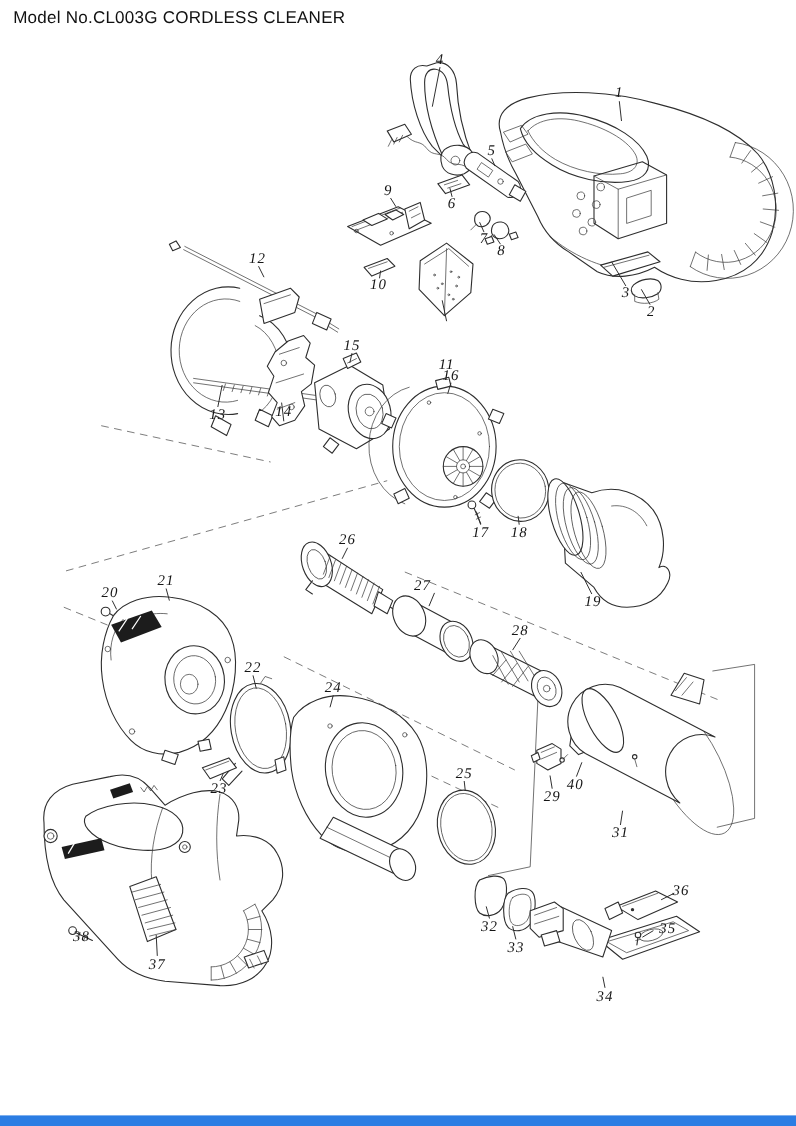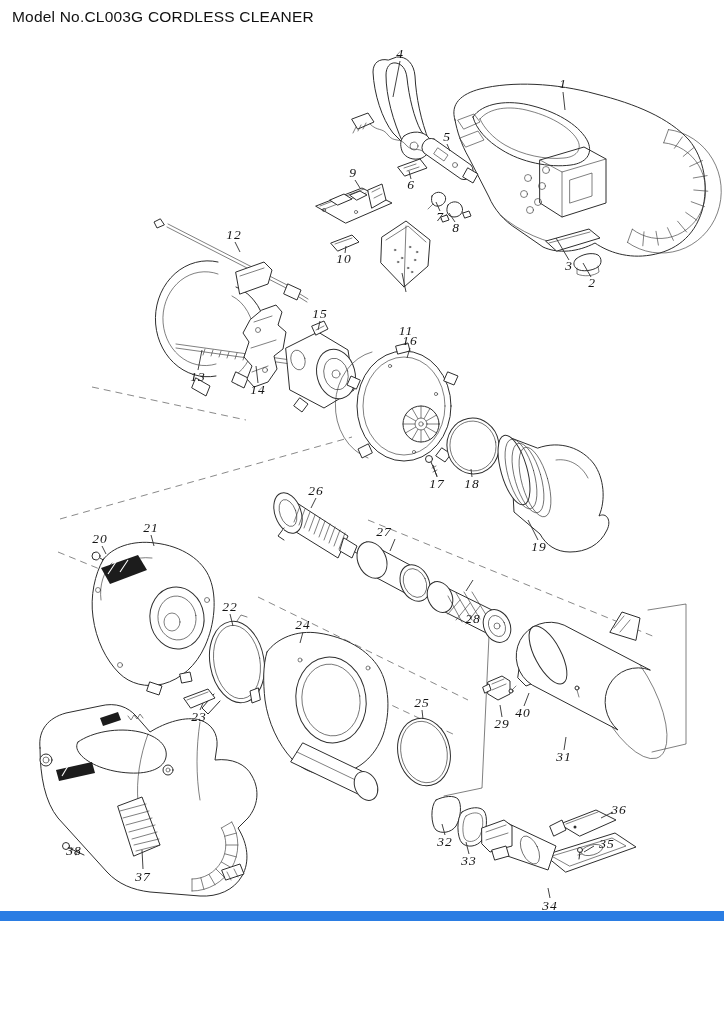--- a/index.html
+++ b/index.html
@@ -1,16 +1,16 @@
 <!DOCTYPE html>
 <html><head>
 <meta charset="utf-8">
 <style>
   html,body{margin:0;padding:0;background:#fff;}
-  .canvas{position:relative;width:724px;height:921px;background:#fff;overflow:hidden;
+  .canvas{position:relative;width:724px;height:1024px;background:#fff;overflow:hidden;
           font-family:"Liberation Sans",sans-serif;}
   .title{position:absolute;left:12px;top:8px;font-size:15.5px;color:#111;
          font-family:"Liberation Sans",sans-serif;letter-spacing:0.2px;}
   .callout{position:absolute;transform:translate(-50%,-50%);
            font:italic 13.5px "Liberation Serif",serif;color:#151515;letter-spacing:1px;
            white-space:nowrap;}
   .footer-bar{position:absolute;left:0;bottom:0;width:724px;height:10px;}
   svg{position:absolute;left:0;top:0;}
   .ln{fill:none;stroke:#2e2e2e;stroke-width:1;stroke-linecap:round;stroke-linejoin:round;}
   .fw{fill:#ffffff;stroke:#2e2e2e;stroke-width:1;stroke-linecap:round;stroke-linejoin:round;}
@@ -370,35 +370,35 @@
       <div class="callout" style="left: 400px; top: 54px;">4</div>
       <div class="callout" style="left: 447px; top: 137px;">5</div>
       <div class="callout" style="left: 411px; top: 185px;">6</div>
       <div class="callout" style="left: 440px; top: 217px;">7</div>
       <div class="callout" style="left: 456px; top: 228px;">8</div>
       <div class="callout" style="left: 353px; top: 173px;">9</div>
       <div class="callout" style="left: 344px; top: 259px;">10</div>
       <div class="callout" style="left: 406px; top: 299px; margin-top: 32px;">11</div>
       <div class="callout" style="left: 234px; top: 235px;">12</div>
       <div class="callout" style="left: 198px; top: 377px;">13</div>
-      <div class="callout" style="left: 258px; top: 390px; text-align: right;">14</div>
+      <div class="callout" style="left: 258px; top: 374px; text-align: right;">14</div>
       <div class="callout" style="left: 320px; top: 314px;">15</div>
       <div class="callout" style="left: 410px; top: 341px;">16</div>
       <div class="callout" style="left: 437px; top: 484px;">17</div>
       <div class="callout" style="left: 472px; top: 484px;">18</div>
       <div class="callout" style="left: 539px; top: 547px;">19</div>
       <div class="callout" style="left: 100px; top: 539px;">20</div>
       <div class="callout" style="left: 151px; top: 528px;">21</div>
       <div class="callout" style="left: 230px; top: 607px;">22</div>
       <div class="callout" style="left: 199px; top: 717px;">23</div>
       <div class="callout" style="left: 303px; top: 625px;">24</div>
       <div class="callout" style="left: 422px; top: 703px;">25</div>
       <div class="callout" style="left: 316px; top: 491px;">26</div>
       <div class="callout" style="left: 384px; top: 532px;">27</div>
-      <div class="callout" style="left: 473px; top: 573px; margin-top: 46px;">28</div>
+      <div class="callout" style="left: 473px; top: 573px;">28</div>
       <div class="callout" style="left: 502px; top: 724px;">29</div>
       <div class="callout" style="left: 523px; top: 713px;">40</div>
       <div class="callout" style="left: 564px; top: 757px;">31</div>
       <div class="callout" style="left: 445px; top: 842px;">32</div>
       <div class="callout" style="left: 469px; top: 861px;">33</div>
       <div class="callout" style="left: 550px; top: 906px;">34</div>
       <div class="callout" style="left: 600px; top: 844px; padding-left: 14px;">35</div>
       <div class="callout" style="left: 619px; top: 810px; font-family: Liberation Serif, serif;">36</div>
       <div class="callout" style="left: 143px; top: 877px;">37</div>
       <div class="callout" style="left: 74px; top: 851px;">38</div>

